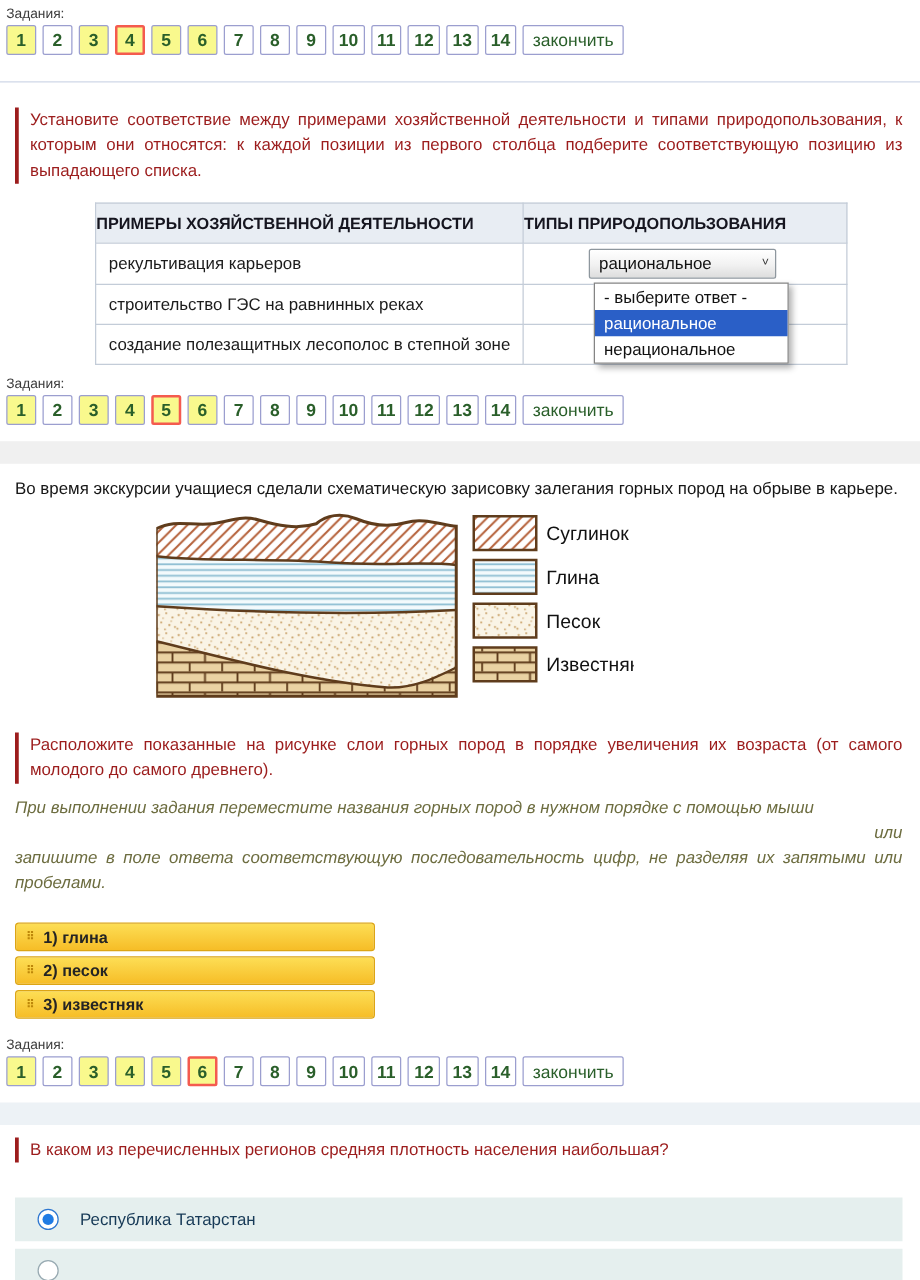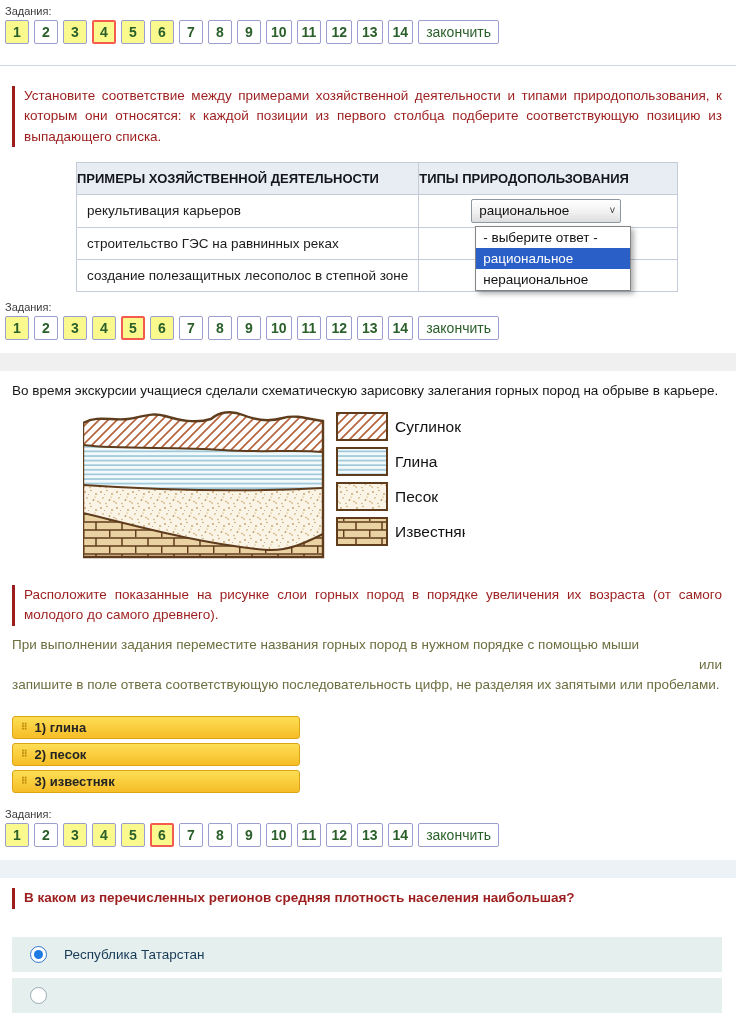--- a/index.html
+++ b/index.html
@@ -35,33 +35,33 @@
     background:linear-gradient(#ffffff,#f1f1f1 55%,#dddddd);display:flex;align-items:center;
     justify-content:space-between;padding:0 5px 0 7px;font-size:13.5px;color:#111;cursor:pointer;}
   .chev{font-size:10px;color:#333;}
   .ddl{position:absolute;left:56px;top:31px;width:154px;background:#fff;border:1px solid #848484;
     box-shadow:3px 3px 5px rgba(0,0,0,.3);z-index:10;}
   .ddi{padding:3px 7px;font-size:13.5px;color:#111;cursor:pointer;}
   .ddi.hl{background:#2a5fc7;color:#ffffff;}
 
   
   .intro{font-size:13.5px;color:#161616;line-height:1.5;text-align:justify;margin:8px 0 4px;}
-  .diagram{margin:8px 0 6px 52px;padding-left:19px;}
+  .diagram{margin:8px 0 6px 94px;padding-left:19px;}
   svg text{font-family:"Liberation Sans",sans-serif;font-size:15.5px;fill:#111;}
-  .hints{color:#6d6d40;font-size:13.5px;line-height:1.5;margin-top:9px;}
+  .hints{font-style:italic;color:#6d6d40;font-size:13.5px;line-height:1.5;margin-top:9px;}
   .hint-or{text-align:right;}
   .hint2{text-align:justify;}
   .drags{margin:21px 0 10px;}
   .drag{width:288px;box-sizing:border-box;display:flex;align-items:center;
     background:linear-gradient(#fdde55,#f6bd27);border:1px solid #dca515;border-radius:3px;
     padding:3px 8px;margin-bottom:4px;font-weight:bold;font-size:13px;color:#242424;cursor:grab;}
   .grip{color:#bd8709;font-size:9px;margin-right:7px;line-height:1;}
 
   
-  .q.single{margin-top:6px;font-weight:bold;}
+  .q.single{margin-top:6px;}
   .opts{margin-top:28px;}
   .opt{display:flex;align-items:center;background:#e5efee;height:35px;padding:0 12px;margin-bottom:6px;cursor:pointer;}
   .radio{width:15px;height:15px;border-radius:50%;background:#fff;border:1px solid #98aab2;
     margin:0 17px 0 6px;position:relative;flex:none;}
   .radio.selected{border-color:#2e77d0;}
   .radio.selected::after{content:"";position:absolute;top:3px;left:3px;width:9px;height:9px;
     border-radius:50%;background:#1f7be4;}
   .optlabel{font-size:13.5px;color:#173a57;}
 </style>
 </head>

